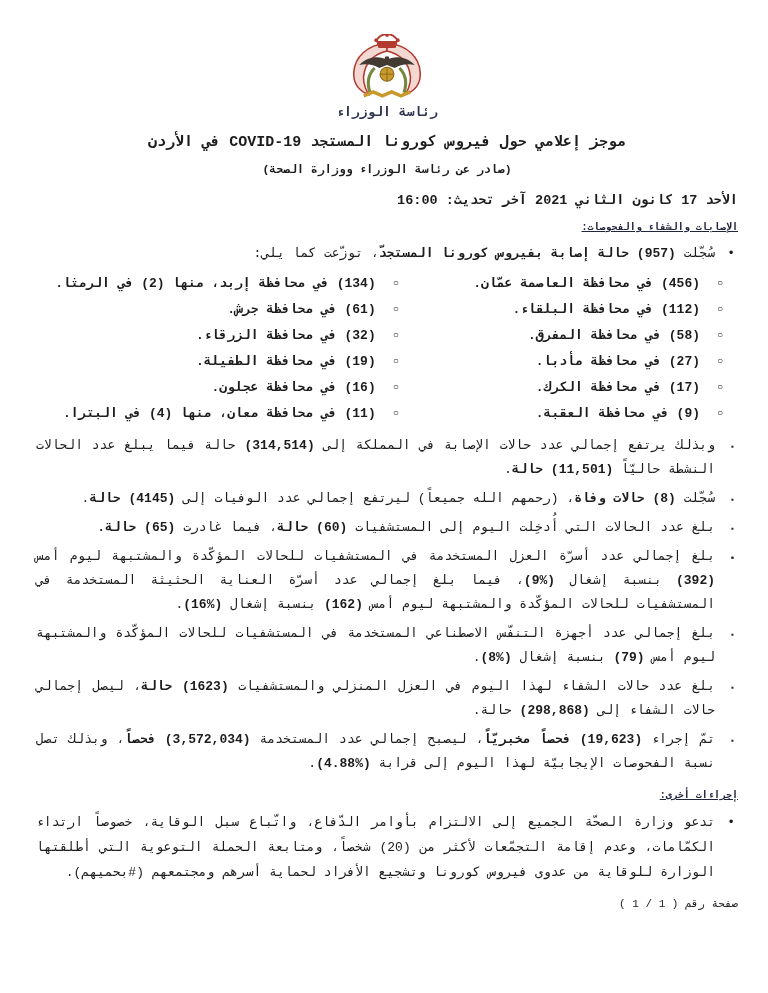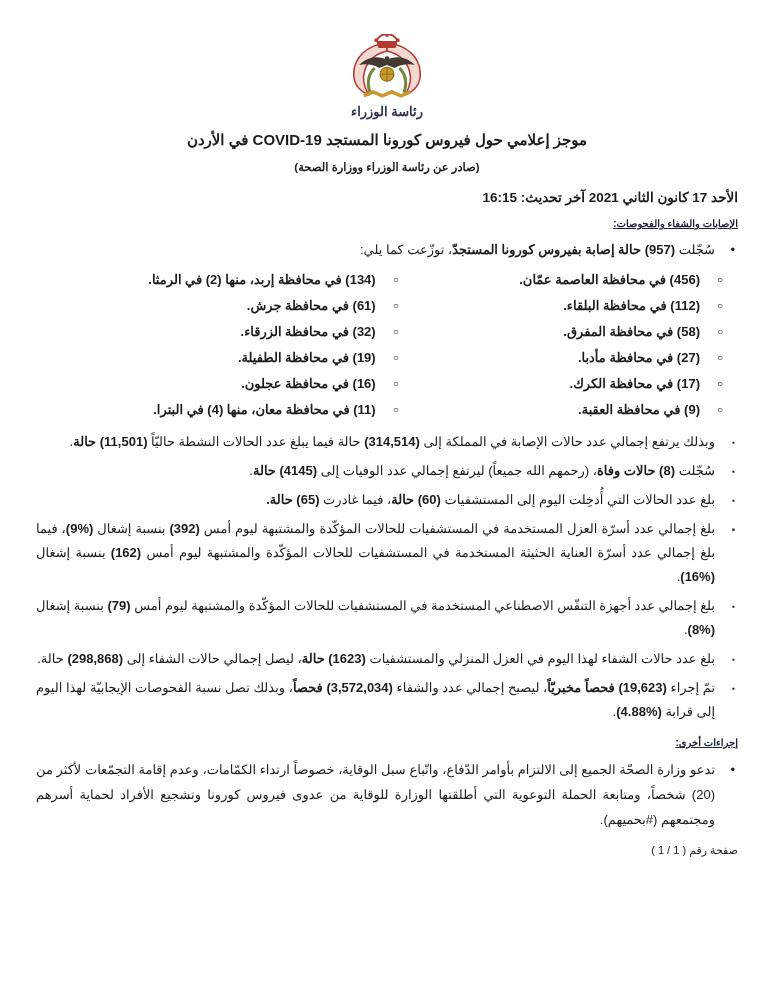--- a/index.html
+++ b/index.html
@@ -2,21 +2,21 @@
 <html lang="ar" dir="rtl" style="--ink: #1c1c1e; --heading-ink: #20243c; --caption-ink: #2e3350; --crest-red: #b23a2f; --mantle-fill: #f2d8d0; --crest-dark: #433a32; --crest-gold: #c9992c; --crest-gold-dark: #8a6a1a; --crest-green: #74883f;"><head>
 <meta charset="utf-8">
 <style>
   html,body{margin:0;padding:0;background:#ffffff;}
   .page{
     position:relative;
     width:758px;height:993px;
     box-sizing:border-box;
     background:#fff;
     direction:rtl;
-    font-family:Liberation Sans, sans-serif;
+    font-family:Liberation Mono, monospace;
     color:var(--ink,#1c1c1e);
     padding:34px 30px 0 26px;
     overflow:hidden;
   }
   header{text-align:center;}
   .crest{display:block;margin:0 auto;}
   .crest-caption{
     font-size:13px;font-weight:bold;color:var(--caption-ink,#2e3350);
     margin-top:2px;
   }
@@ -76,21 +76,21 @@
 
       <path d="M46 9 L74 9 L71 18 L49 18 Z" fill="#b23a2f"></path>
       <path d="M46 9 C50 2 56 0 60 0 C64 0 70 2 74 9" fill="none" stroke-width="2.4" stroke="#b23a2f"></path>
       <circle cx="46" cy="8" r="2.4" fill="#b23a2f"></circle>
       <circle cx="60" cy="1.6" r="2.2" fill="#b23a2f"></circle>
       <circle cx="74" cy="8" r="2.4" fill="#b23a2f"></circle>
     </svg>
     <div class="crest-caption">رئاسة الوزراء</div>
     <h1 class="title">موجز إعلامي حول فيروس كورونا المستجد COVID-19 في الأردن</h1>
     <div class="subtitle">(صادر عن رئاسة الوزراء ووزارة الصحة)</div>
-    <div class="dateline">الأحد 17 كانون الثاني 2021 آخر تحديث: 16:15</div>
+    <div class="dateline">الأحد 17 كانون الثاني 2021 آخر تحديث: 16:00</div>
   </header>
 
   <main>
     <h2 class="sec">الإصابات والشفاء والفحوصات:</h2>
 
     <ul id="lead-list">
         <li><span class="mk disc">•</span><span class="txt"><span>سُجّلت </span><b>(957) حالة إصابة بفيروس كورونا المستجدّ</b><span>، توزّعت كما يلي:</span></span></li>
       </ul>
 
     <div class="gov-cols">
@@ -113,21 +113,21 @@
     </div>
 
     <ul id="stats-list">
         <li><span class="mk square">▪</span><span class="txt"><span>وبذلك يرتفع إجمالي عدد حالات الإصابة في المملكة إلى </span><b>(314,514)</b><span> حالة فيما يبلغ عدد الحالات النشطة حاليّاً </span><b>(11,501) حالة</b><span>.</span></span></li>
         <li><span class="mk square">▪</span><span class="txt"><span>سُجّلت </span><b>(8) حالات وفاة</b><span>، (رحمهم الله جميعاً) ليرتفع إجمالي عدد الوفيات إلى </span><b>(4145) حالة</b><span>.</span></span></li>
         <li><span class="mk square">▪</span><span class="txt"><span>بلغ عدد الحالات التي أُدخِلت اليوم إلى المستشفيات </span><b>(60) حالة</b><span>، فيما غادرت </span><b>(65) حالة.</b></span></li>
         <li><span class="mk square">▪</span></li>
         <li><span class="mk square">▪</span><span class="txt"><span>بلغ إجمالي عدد أسرّة العزل المستخدمة في المستشفيات للحالات المؤكّدة والمشتبهة ليوم أمس </span><b>(392)</b><span> بنسبة إشغال </span><b>(%9)</b><span>، فيما بلغ إجمالي عدد أسرّة العناية الحثيثة المستخدمة في المستشفيات للحالات المؤكّدة والمشتبهة ليوم أمس </span><b>(162)</b><span> بنسبة إشغال </span><b>(%16)</b><span>.</span></span></li>
         <li><span class="mk square">▪</span><span class="txt"><span>بلغ إجمالي عدد أجهزة التنفّس الاصطناعي المستخدمة في المستشفيات للحالات المؤكّدة والمشتبهة ليوم أمس </span><b>(79)</b><span> بنسبة إشغال </span><b>(%8)</b><span>.</span></span></li>
         <li><span class="mk square">▪</span><span class="txt"><span>بلغ عدد حالات الشفاء لهذا اليوم في العزل المنزلي والمستشفيات </span><b>(1623) حالة</b><span>، ليصل إجمالي حالات الشفاء إلى </span><b>(298,868)</b><span> حالة.</span></span></li>
-        <li><span class="mk square">▪</span><span class="txt"><span>تمّ إجراء </span><b>(19,623) فحصاً مخبريّاً</b><span>، ليصبح إجمالي عدد والشفاء </span><b>(3,572,034) فحصاً</b><span>، وبذلك تصل نسبة الفحوصات الإيجابيّة لهذا اليوم إلى قرابة </span><b>(%4.88)</b><span>.</span></span></li>
+        <li><span class="mk square">▪</span><span class="txt"><span>تمّ إجراء </span><b>(19,623) فحصاً مخبريّاً</b><span>، ليصبح إجمالي عدد المستخدمة </span><b>(3,572,034) فحصاً</b><span>، وبذلك تصل نسبة الفحوصات الإيجابيّة لهذا اليوم إلى قرابة </span><b>(%4.88)</b><span>.</span></span></li>
       </ul>
 
     <h2 class="sec">إجراءات أخرى:</h2>
 
     <ul id="measures-list">
         <li><span class="mk disc">•</span><span class="txt"><span>تدعو وزارة الصحّة الجميع إلى الالتزام بأوامر الدّفاع، واتّباع سبل الوقاية، خصوصاً ارتداء الكمّامات، وعدم إقامة التجمّعات لأكثر من (20) شخصاً، ومتابعة الحملة التوعوية التي أطلقتها الوزارة للوقاية من عدوى فيروس كورونا وتشجيع الأفراد لحماية أسرهم ومجتمعهم (#بحميهم).</span></span></li>
       </ul>
   </main>
 
   <footer>

